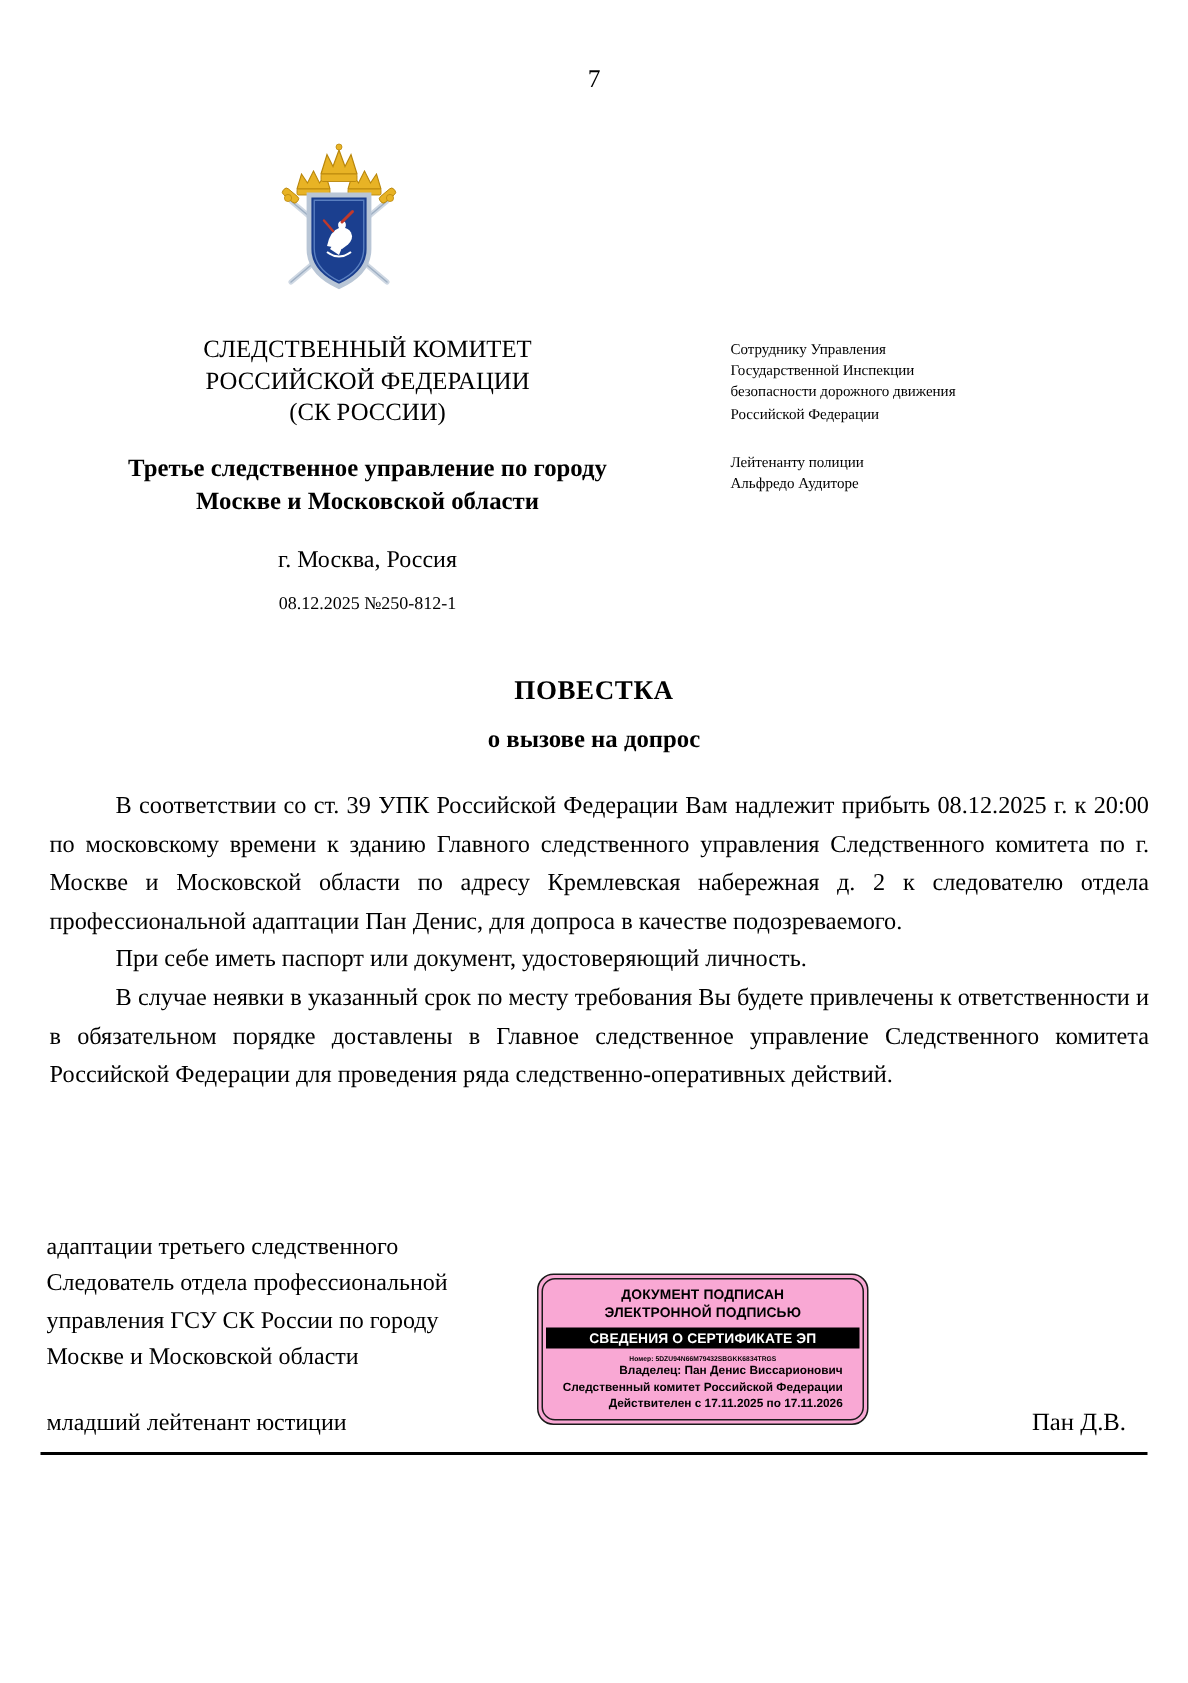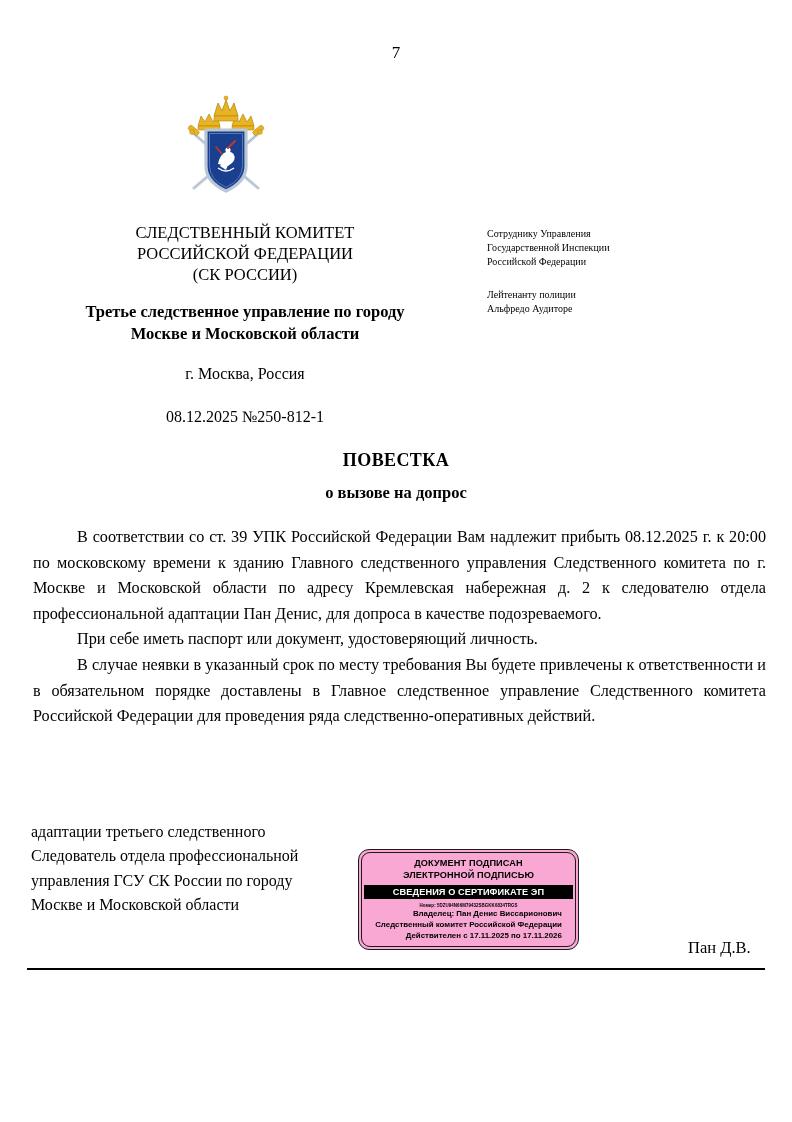--- a/index.html
+++ b/index.html
@@ -67,22 +67,22 @@
     margin-top: 16px;
     font-weight: bold;
     font-size: 16.5px;
     line-height: 1.3;
   }
   .org-city {
     margin-top: 20px;
     font-size: 16px;
   }
   .org-docnum {
-    margin-top: 22px;
-    font-size: 16px;
+    margin-top: 10px;
+    font-size: 12px;
   }
 
   .addressee-block {
     position: absolute;
     left: 487px;
     top: 5px;
     width: 290px;
     font-size: 10px;
     line-height: 1.42;
     text-align: left;
@@ -282,20 +282,21 @@
         <div>Москве и Московской области</div>
       </div>
 
       <div class="org-city">г. Москва, Россия</div>
       <div class="org-docnum">08.12.2025 №250-812-1</div>
     </div>
 
     <div class="addressee-block">
       <div>Сотруднику Управления</div>
       <div>Государственной Инспекции</div>
+      <div>безопасности дорожного движения</div>
       <div>Российской Федерации</div>
       <div class="addressee-gap"></div>
       <div>Лейтенанту полиции</div>
       <div>Альфредо Аудиторе</div>
     </div>
   </div>
 
   <div class="doc-title">ПОВЕСТКА</div>
   <div class="doc-subtitle">о вызове на допрос</div>
 
@@ -304,20 +305,21 @@
     <p>При себе иметь паспорт или документ, удостоверяющий личность.</p>
     <p>В случае неявки в указанный срок по месту требования Вы будете привлечены к ответственности и в обязательном порядке доставлены в Главное следственное управление Следственного комитета Российской Федерации для проведения ряда следственно-оперативных действий.</p>
   </div>
 
   <div class="sig-block">
     <div>адаптации третьего следственного</div>
     <div>Следователь отдела профессиональной</div>
     <div>управления ГСУ СК России по городу</div>
     <div>Москве и Московской области</div>
   </div>
+  <div class="sig-rank">младший лейтенант юстиции</div>
   <div class="sig-name">Пан Д.В.</div>
 
   <div class="stamp">
     <div class="stamp-inner">
       <div class="stamp-title">
         <div>ДОКУМЕНТ ПОДПИСАН</div>
         <div>ЭЛЕКТРОННОЙ ПОДПИСЬЮ</div>
       </div>
       <div class="stamp-band">СВЕДЕНИЯ О СЕРТИФИКАТЕ ЭП</div>
       <div class="stamp-serial">Номер: 5DZU94N66M79432SBGKK6834TRGS</div>

